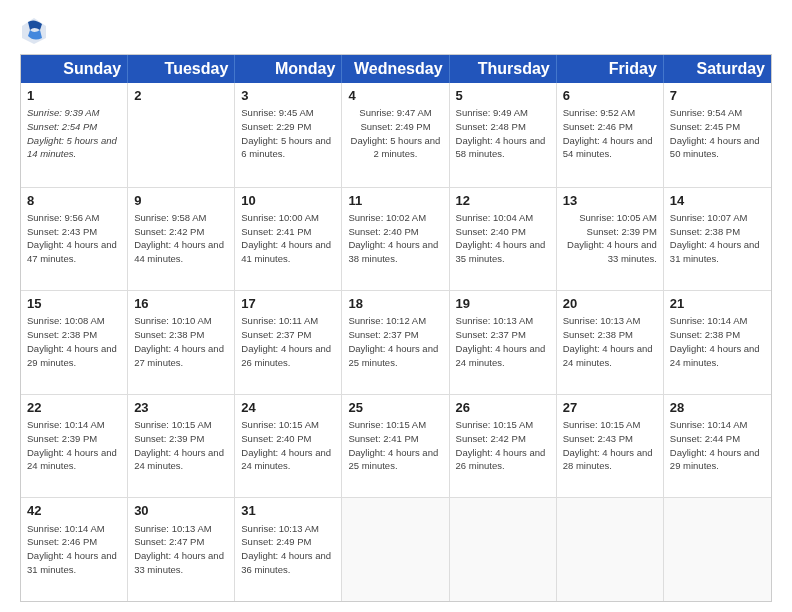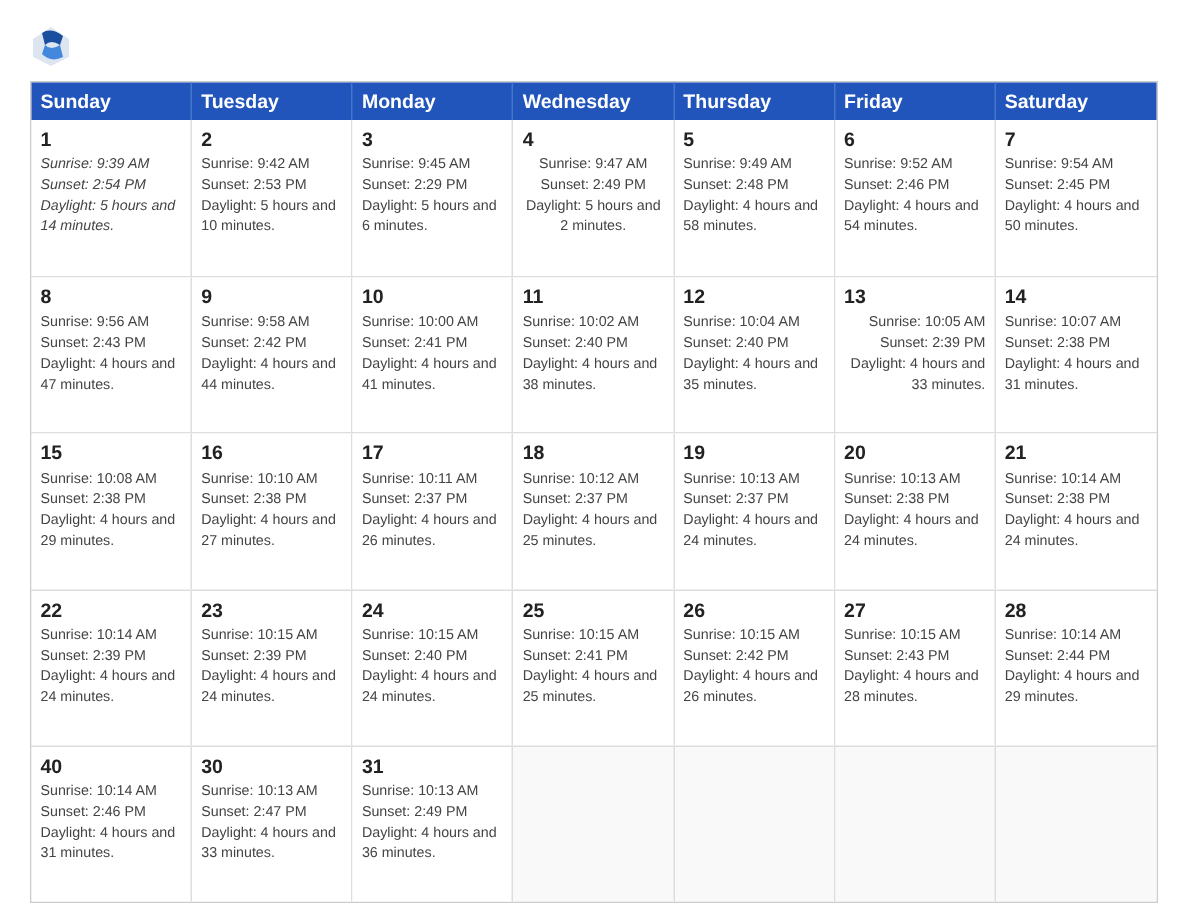--- a/index.html
+++ b/index.html
@@ -60,23 +60,23 @@
       border: 1px solid #ccc;
     }
     .cal-header {
       display: grid;
       grid-template-columns: repeat(7, 1fr);
       background: #2255bb;
     }
     .cal-header-cell {
       color: #fff;
       font-weight: bold;
-      font-size: 13px;
+      font-size: 16px;
       padding: 5px 6px;
-      text-align: left;
+      text-align: right;
       border-right: 1px solid #4477cc;
     }
     .cal-header-cell:last-child { border-right: none; }
     .cal-body {
       flex: 1;
       display: grid;
       grid-template-rows: repeat(5, 1fr);
     }
     .cal-row {
       display: grid;
@@ -143,23 +143,20 @@
     <div class="cal-body" id="cal-body">
         <div class="cal-row">
           <div class="cal-cell">
             <span class="day-num">1</span>
             <div class="cell-text" style="white-space: pre-line; font-style: italic;">Sunrise: 9:39 AM
 Sunset: 2:54 PM
 Daylight: 5 hours and 14 minutes.</div>
           </div>
           <div class="cal-cell">
             <span class="day-num">2</span>
-            <div class="cell-text" style="white-space: pre-line;">Sunrise: 9:42 AM
-Sunset: 2:53 PM
-Daylight: 5 hours and 10 minutes.</div>
           </div>
           <div class="cal-cell">
             <span class="day-num">3</span>
             <div class="cell-text" style="white-space: pre-line;">Sunrise: 9:45 AM
 Sunset: 2:29 PM
 Daylight: 5 hours and 6 minutes.</div>
           </div>
           <div class="cal-cell">
             <span class="day-num">4</span>
             <div class="cell-text" style="white-space: pre-line; text-align: center;">Sunrise: 9:47 AM
@@ -312,21 +309,21 @@
           </div>
           <div class="cal-cell">
             <span class="day-num">28</span>
             <div class="cell-text" style="white-space: pre-line;">Sunrise: 10:14 AM
 Sunset: 2:44 PM
 Daylight: 4 hours and 29 minutes.</div>
           </div>
         </div>
         <div class="cal-row">
           <div class="cal-cell">
-            <span class="day-num">40</span>
+            <span class="day-num">42</span>
             <div class="cell-text" style="white-space: pre-line;">Sunrise: 10:14 AM
 Sunset: 2:46 PM
 Daylight: 4 hours and 31 minutes.</div>
           </div>
           <div class="cal-cell">
             <span class="day-num">30</span>
             <div class="cell-text" style="white-space: pre-line;">Sunrise: 10:13 AM
 Sunset: 2:47 PM
 Daylight: 4 hours and 33 minutes.</div>
           </div>

